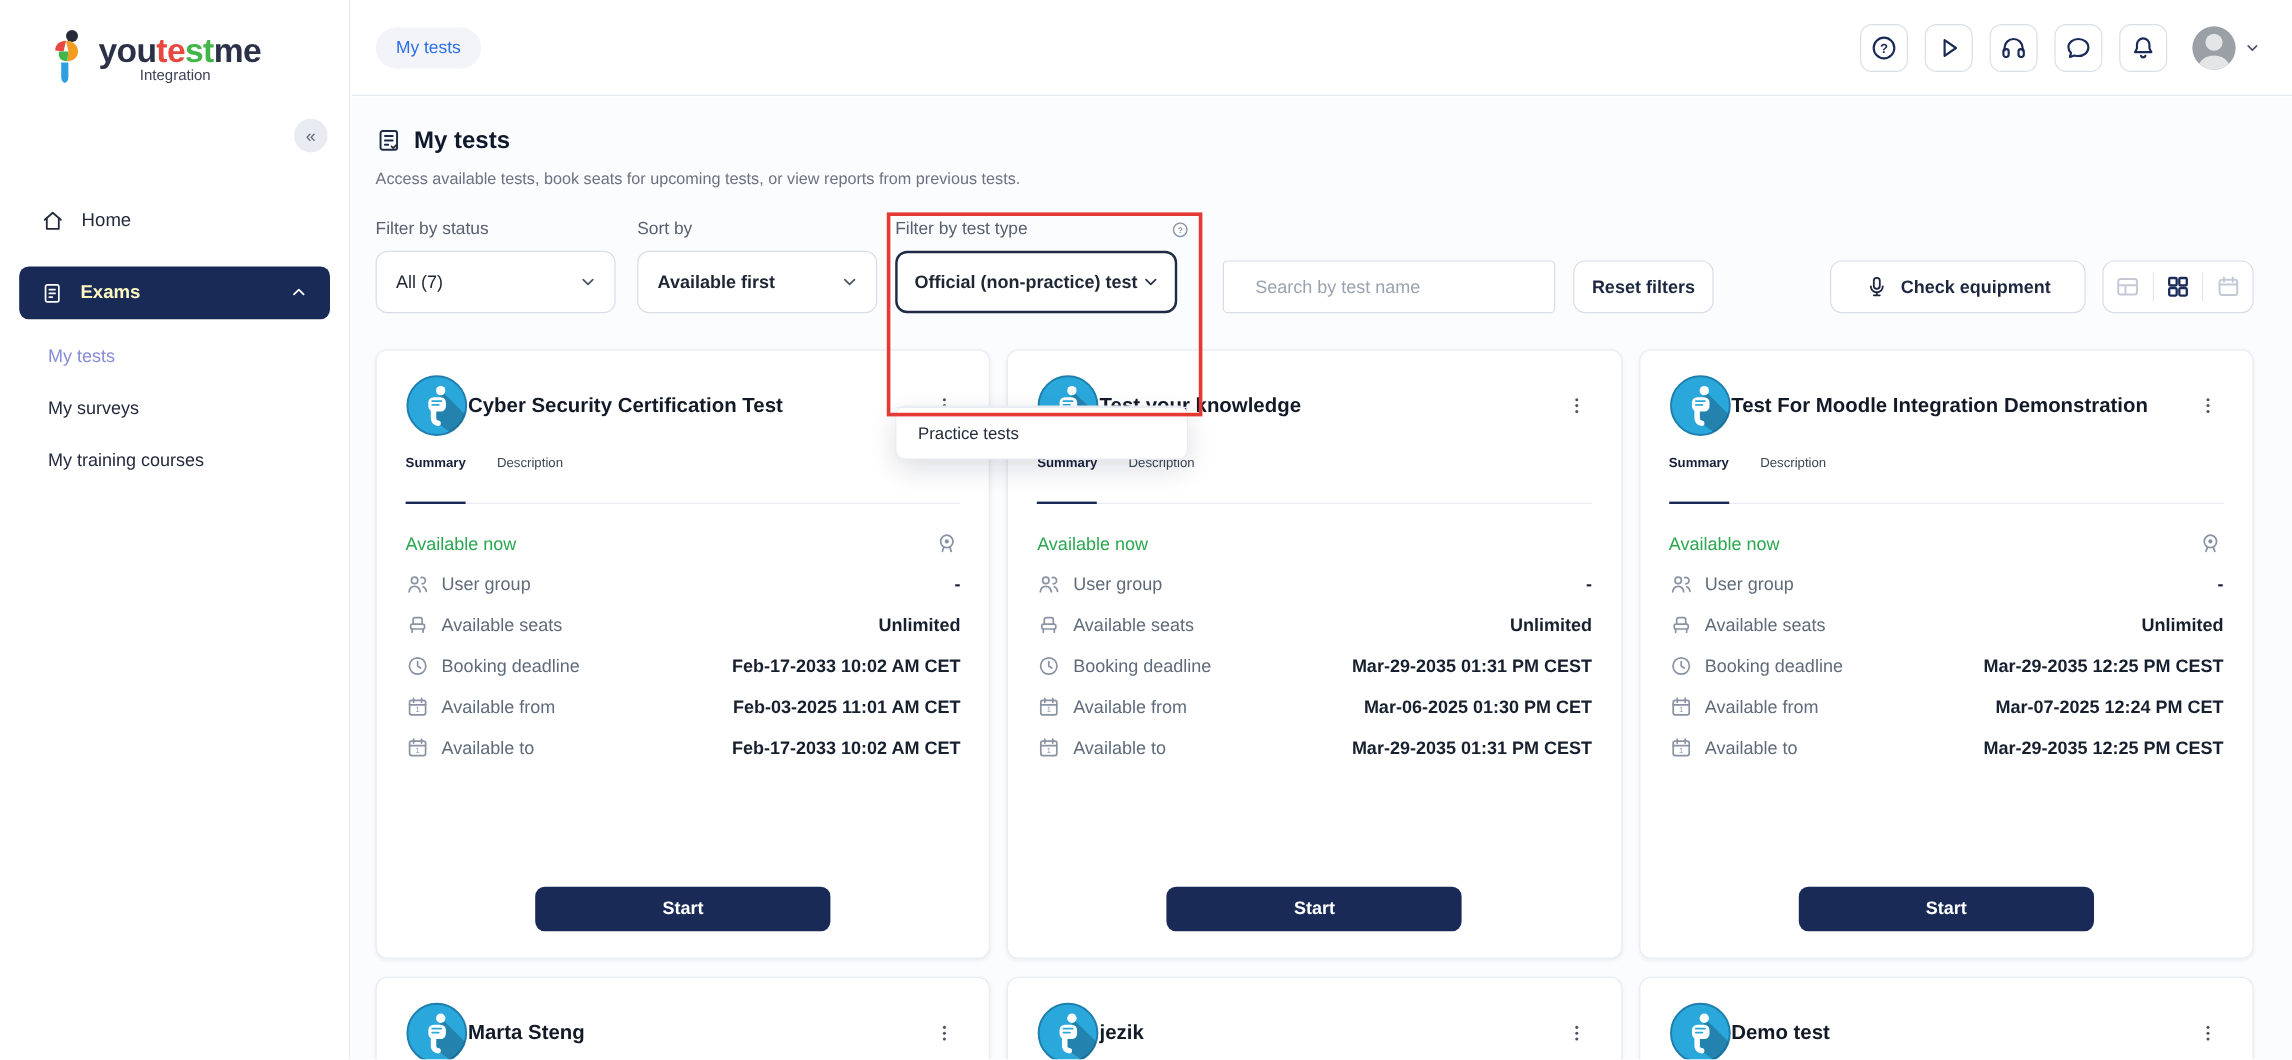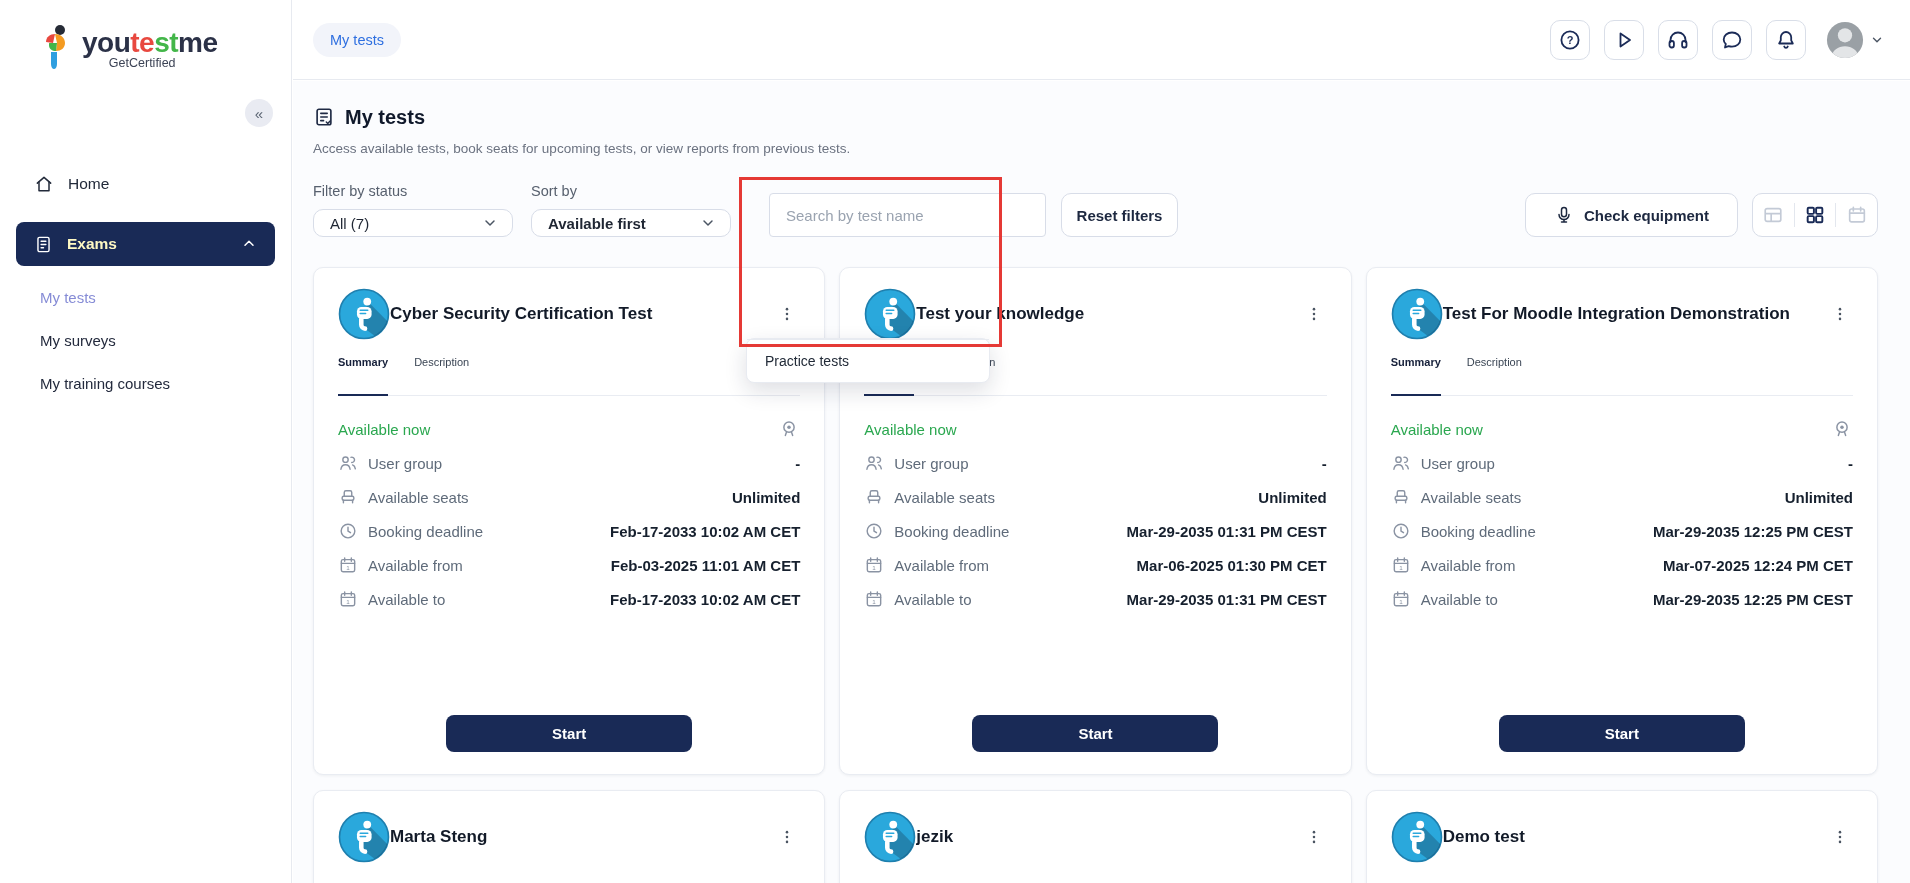--- a/index.html
+++ b/index.html
@@ -30,27 +30,27 @@
 
   
   .content{position:absolute;left:293px;top:81px;width:1617px;height:802px;background:#fbfcfe;overflow:hidden;padding:22px 32px 0 20px}
   .page-head{display:flex;align-items:center;gap:10px;height:28px}
   .page-title{font-size:20px;font-weight:700;color:#10192b}
   .page-sub{margin-top:10px;font-size:13.5px;color:#6b7280;height:18px}
 
   .filter-row{display:flex;align-items:flex-end;margin-top:24px}
   .fgroup{display:flex;flex-direction:column}
   .flabel{font-size:14.5px;color:#57606e;height:18px}
-  .select{margin-top:8px;height:28px;border:1px solid #d8dde8;border-radius:10px;background:#fff;display:flex;align-items:center;padding:0 14px 0 16px;font-size:15px;color:#1f2633;cursor:pointer}
+  .select{margin-top:8px;height:52px;border:1px solid #d8dde8;border-radius:10px;background:#fff;display:flex;align-items:center;padding:0 14px 0 16px;font-size:15px;color:#1f2633;cursor:pointer}
   .select .chev{margin-left:auto}
   .w-status{width:200px}.w-sort{width:200px;margin-left:18px}.w-type{width:235px;margin-left:15px;position:relative}
   .w-sort .select{font-weight:600}
   .type-select{border:2px solid #1f2a44;font-weight:700;padding:0 12px 0 14px}
   .help-dot{position:absolute;right:-10px;top:1px;color:#8a93a3}
-  .search-box{margin-left:38px;width:277px;height:44px;border:1px solid #d8dde8;border-radius:4px;background:#fff;display:flex;align-items:center;padding:0 16px}
+  .search-box{margin-left:38px;width:277px;height:44px;border:1px solid #d8dde8;border-radius:4px;background:#fff;display:flex;align-items:center;padding:0 26px}
   .search-box input{border:none;outline:none;width:100%;font-size:15px;color:#1f2633;font-family:"Liberation Sans",sans-serif;background:transparent}
   .search-box input::placeholder{color:#9aa3b0}
   .btn{height:44px;border:1px solid #d8dde8;border-radius:10px;background:#fff;display:flex;align-items:center;justify-content:center;font-size:15px;font-weight:700;color:#1d2840;cursor:pointer}
   .reset-btn{margin-left:15px;width:117px}
   .equip-btn{margin-left:auto;width:213px;gap:10px}
   .view-toggle{margin-left:14px;width:126px;height:44px;border:1px solid #d8dde8;border-radius:10px;background:#fff;display:flex;align-items:center;justify-content:space-evenly}
   .vt-sep{width:1px;height:24px;background:#e3e7ee}
   .vt{cursor:pointer;display:flex}
 
   
@@ -86,21 +86,21 @@
       <svg width="36" height="50" viewBox="0 0 36 50">
         <circle cx="22" cy="6" r="5" fill="#262b36"></circle>
         <path d="M8 18c0-5 4-8 9-8l-2 9z" fill="#e8483f"></path>
         <path d="M17 10c6 0 10 4 10 9s-4 8-9 8l1-8z" fill="#f49b21"></path>
         <path d="M19 19l-1 8c-4 0-7-2-7-6 0-1 0-1.5.2-2z" fill="#43b649"></path>
         <path d="M13 28h6v12c0 3-1.5 5-3 5s-3-2-3-5z" fill="#2f9fe0"></path>
       </svg>
     </span>
     <span>
       <span class="logo-text"><span style="color:#2b3147">you</span><span style="color:#e8483f">te</span><span style="color:#43b649">st</span><span style="color:#2b3147">me</span></span>
-      <div class="logo-tagline">GetCertified</div>
+      <div class="logo-tagline">Integration</div>
     </span>
   </div>
   <div class="collapse-btn">«</div>
   <div class="nav">
     <div class="nav-item">
       <span>
         <svg width="20" height="20" viewBox="0 0 24 24" fill="none" stroke="#222a3a" stroke-width="1.8" stroke-linecap="round" stroke-linejoin="round">
             <path d="M4 11L12 4l8 7"></path>
             <path d="M6 9.5V20h12V9.5"></path>
           </svg>
@@ -209,20 +209,37 @@
             </svg>
           </span>
       </div>
     </div>
     <div class="fgroup w-sort">
       <span class="flabel">Sort by</span>
       <div class="select">
         <span>Available first</span>
         <span class="chev">
             <svg width="16" height="16" viewBox="0 0 24 24" fill="none" stroke="#4b5563" stroke-width="2.2" stroke-linecap="round" stroke-linejoin="round">
+              <path d="M6 9l6 6 6-6"></path>
+            </svg>
+          </span>
+      </div>
+    </div>
+    <div class="fgroup w-type">
+      <span class="flabel">Filter by test type</span>
+      <span class="help-dot">
+        <svg width="15" height="15" viewBox="0 0 24 24">
+            <circle cx="12" cy="12" r="9" fill="none" stroke="#8a93a3" stroke-width="1.8"></circle>
+            <text x="12" y="16" text-anchor="middle" font-size="11" font-weight="700" fill="#8a93a3" font-family="Liberation Sans, sans-serif">?</text>
+          </svg>
+      </span>
+      <div class="select type-select">
+        <span>Official (non-practice) test</span>
+        <span class="chev">
+            <svg width="16" height="16" viewBox="0 0 24 24" fill="none" stroke="#2b3447" stroke-width="2.2" stroke-linecap="round" stroke-linejoin="round">
               <path d="M6 9l6 6 6-6"></path>
             </svg>
           </span>
       </div>
     </div>
     <div class="search-box">
       <input type="text" placeholder="Search by test name" style="">
     </div>
     <div class="btn reset-btn">Reset filters</div>
     <div class="btn equip-btn">

